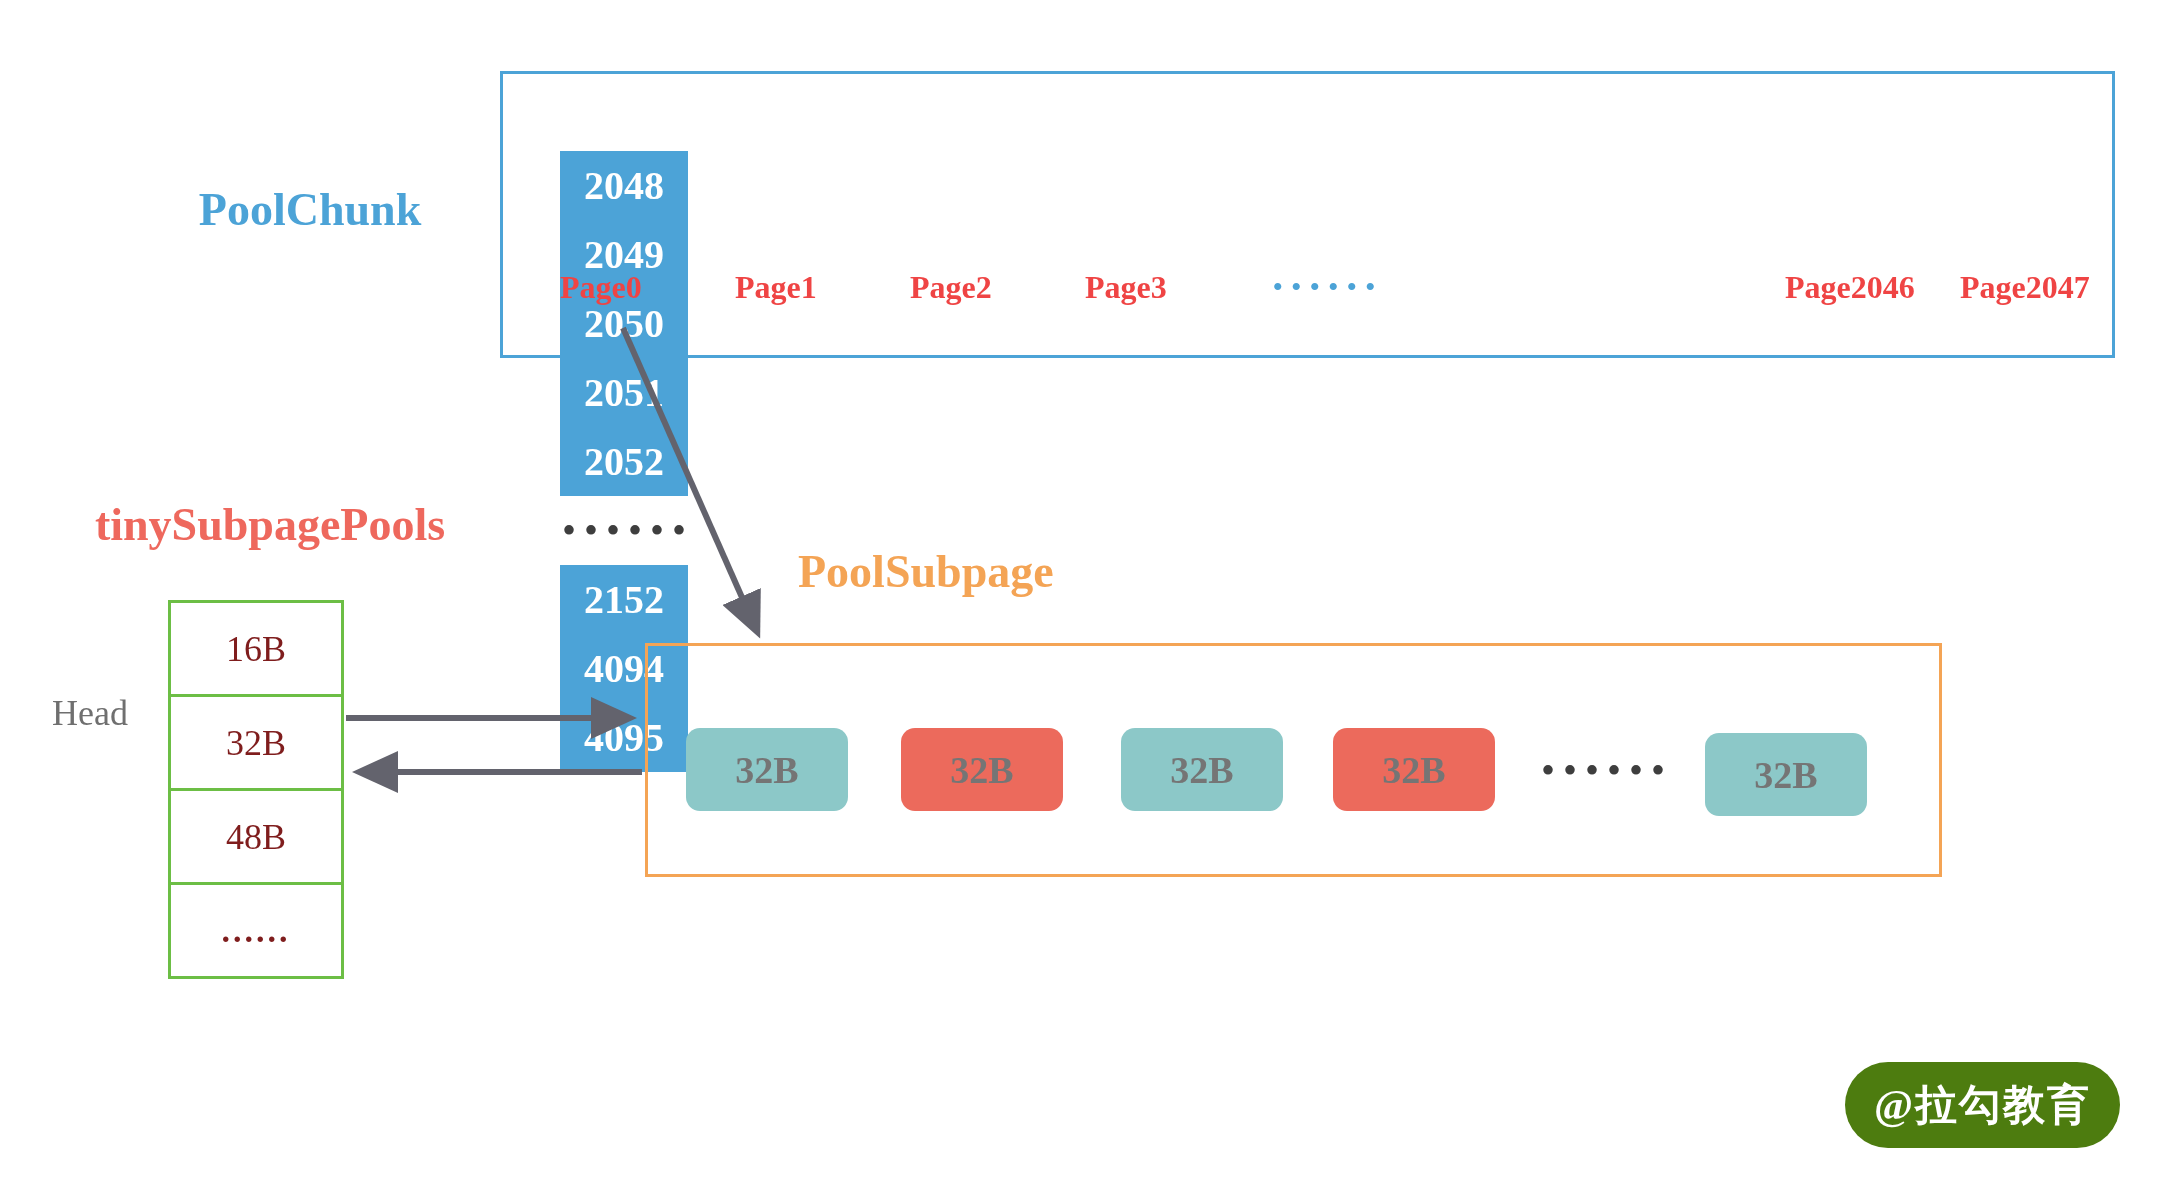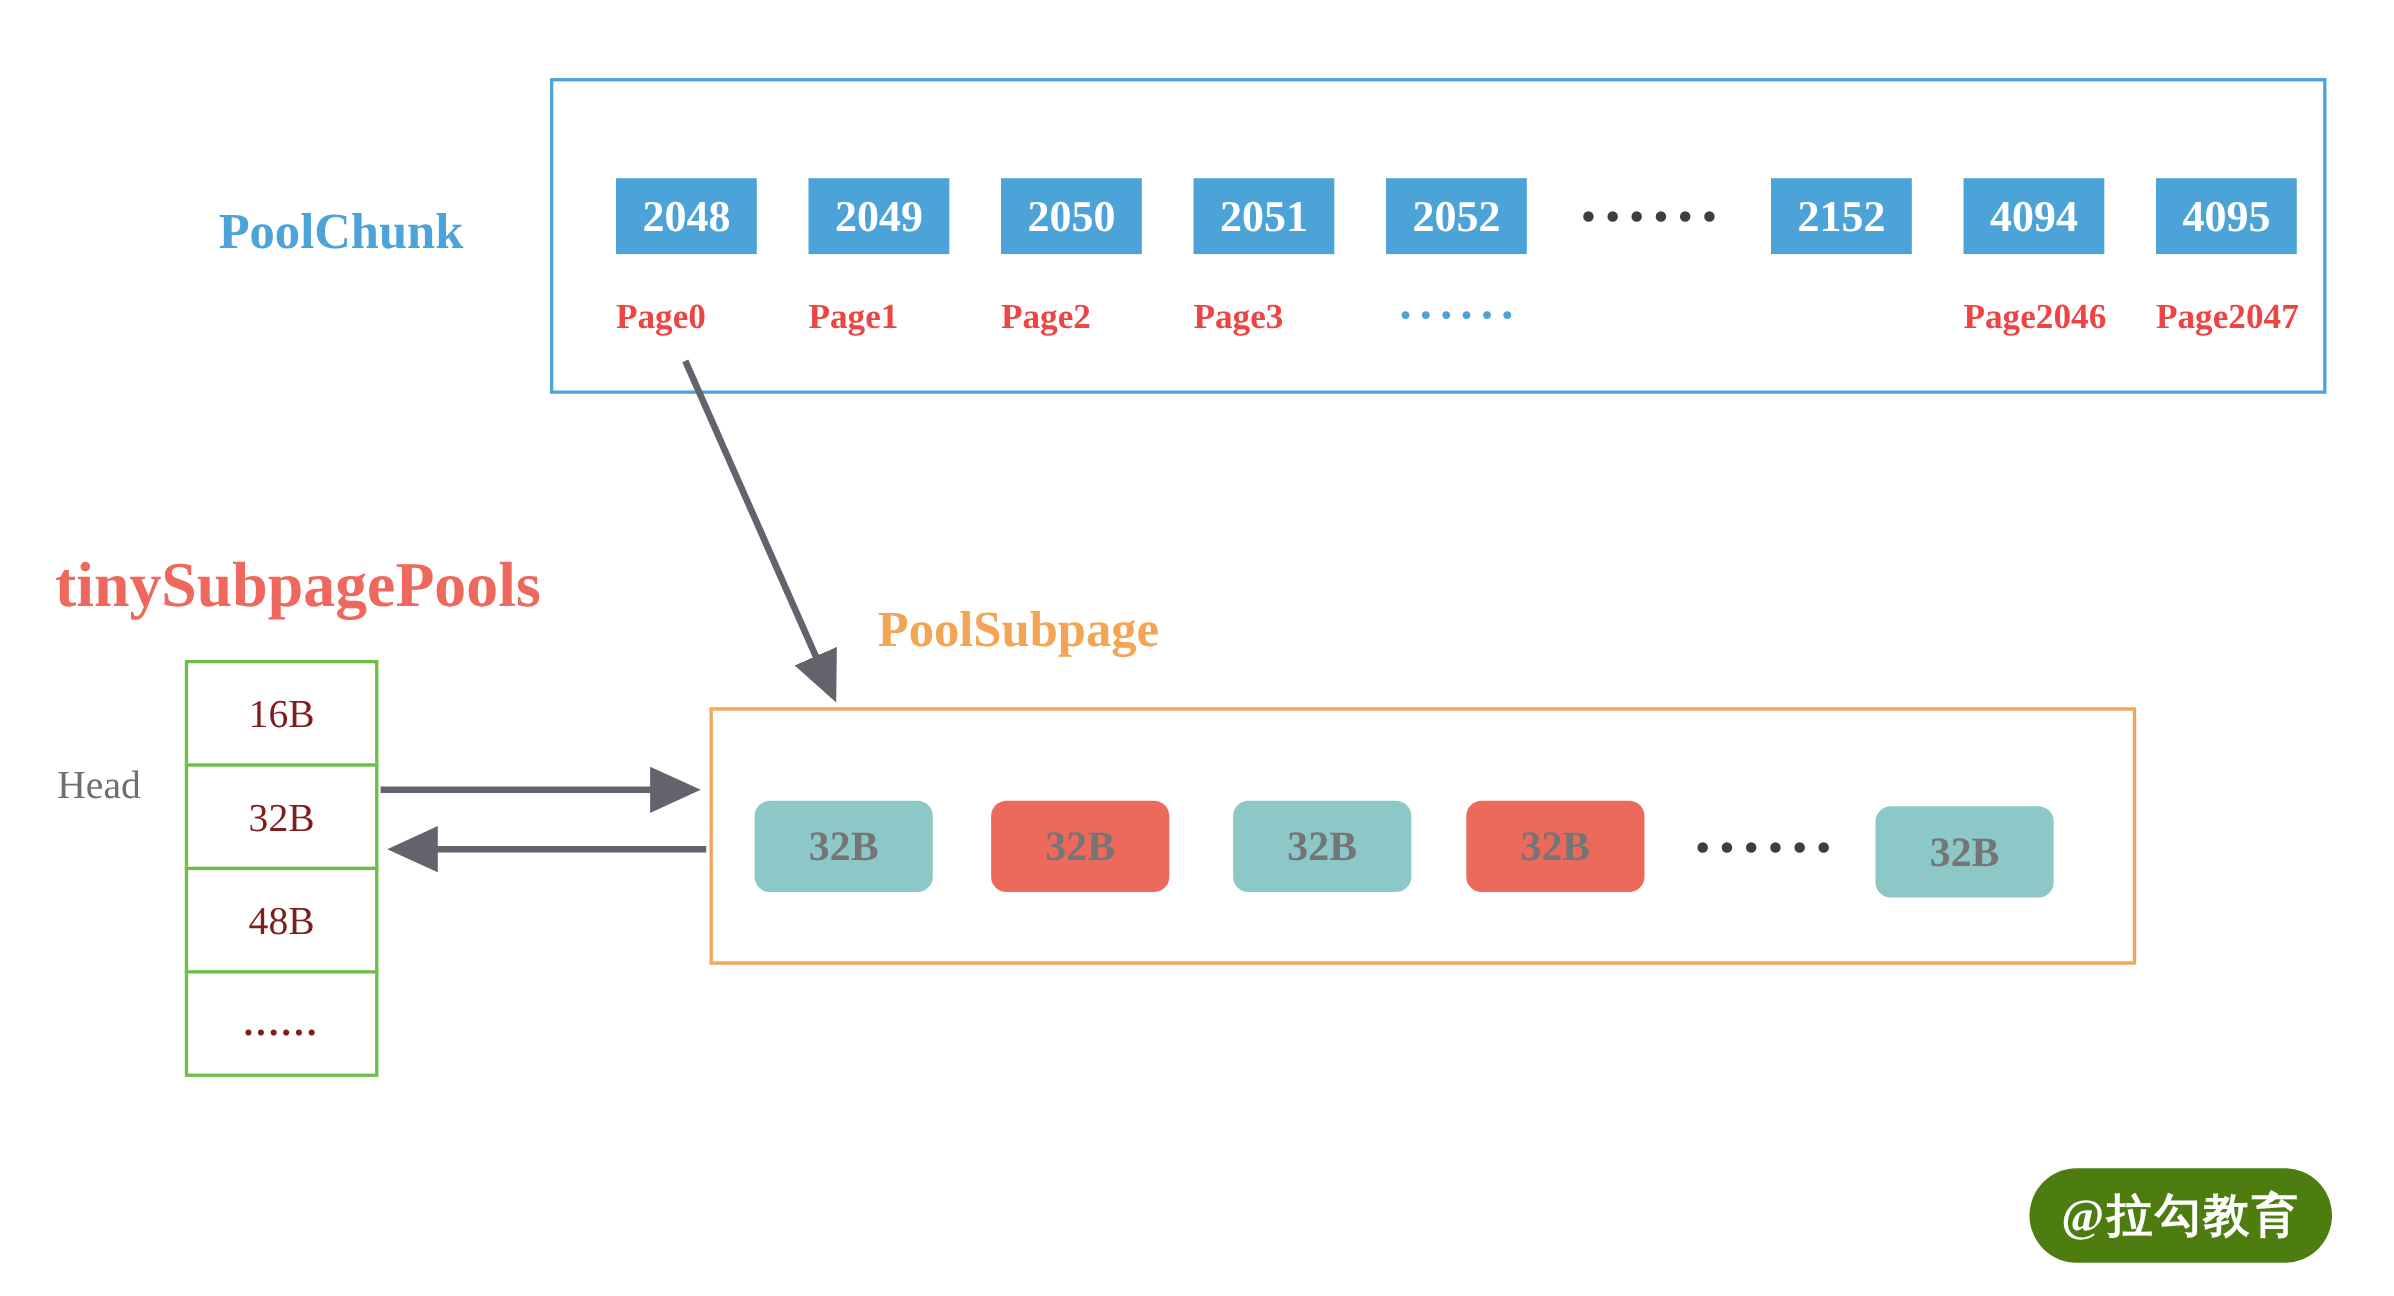--- a/index.html
+++ b/index.html
@@ -9,21 +9,21 @@
   }
   
   .poolchunk-label{
     position:absolute;left:150px;top:183px;width:320px;text-align:center;
     font-size:46px;font-weight:600;color:#4CA3D7;
   }
   .chunk-box{
     position:absolute;left:500px;top:71px;width:1615px;height:287px;
     border:3px solid #4CA3D7;box-sizing:border-box;
   }
-  .num-row{position:absolute;left:57px;top:88px;display:flex;}
+  .num-row{position:absolute;left:57px;top:77px;display:flex;flex-direction:column;}
   .page-row{position:absolute;left:57px;top:191px;display:flex;}
   .num-cell{
     width:128px;height:69px;margin-right:47px;background:#4CA3D7;color:#ffffff;
     font-size:40px;font-weight:600;display:flex;align-items:center;justify-content:center;
     white-space:nowrap;
   }
   .num-dots{
     width:128px;height:69px;margin-right:47px;background:transparent;color:#3E3E3E;
     font-size:40px;letter-spacing:8px;display:flex;align-items:center;justify-content:center;
     white-space:nowrap;text-indent:8px;
@@ -32,21 +32,21 @@
     width:128px;margin-right:47px;color:#ef4444;font-size:32px;font-weight:600;
     text-align:left;white-space:nowrap;line-height:44px;
   }
   .page-dots{
     width:128px;margin-right:47px;color:#4CA3D7;font-size:30px;letter-spacing:8px;
     text-align:center;white-space:nowrap;line-height:44px;text-indent:8px;
   }
   
   .tinypools-label{
     position:absolute;left:50px;top:498px;width:440px;text-align:center;
-    font-size:58px;font-weight:600;color:#EE685D;
+    font-size:46px;font-weight:600;color:#EE685D;
   }
   .head-label{
     position:absolute;left:40px;top:692px;width:100px;text-align:center;
     font-size:36px;font-weight:500;color:#6F6F6F;
   }
   .tiny-table{position:absolute;left:168px;top:600px;width:176px;}
   .tiny-row{
     height:97px;border:3px solid #6CBE45;box-sizing:border-box;margin-top:-3px;
     display:flex;align-items:center;justify-content:center;background:#ffffff;
     font-size:36px;font-weight:500;color:#7f1d1d;white-space:nowrap;

